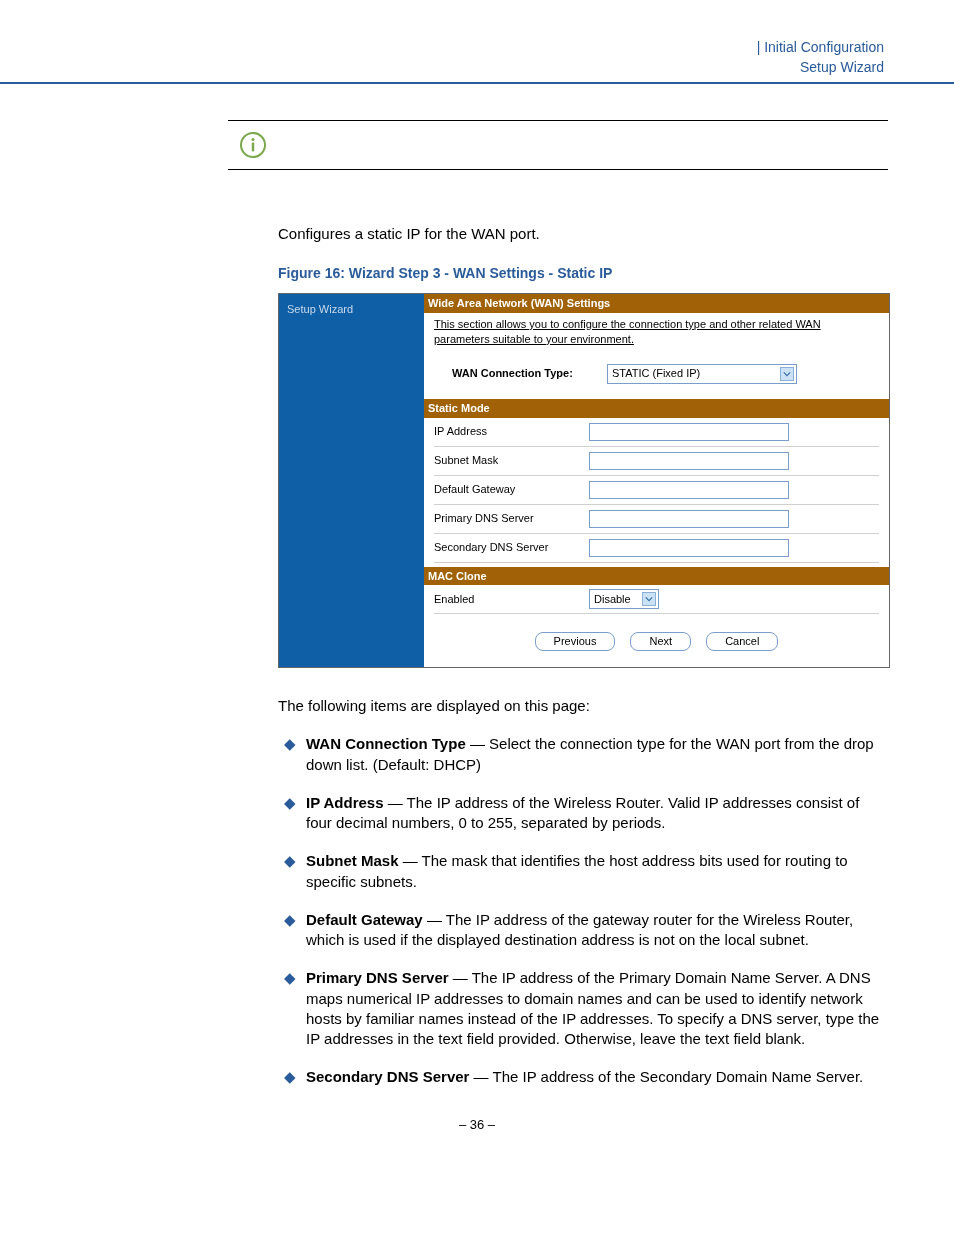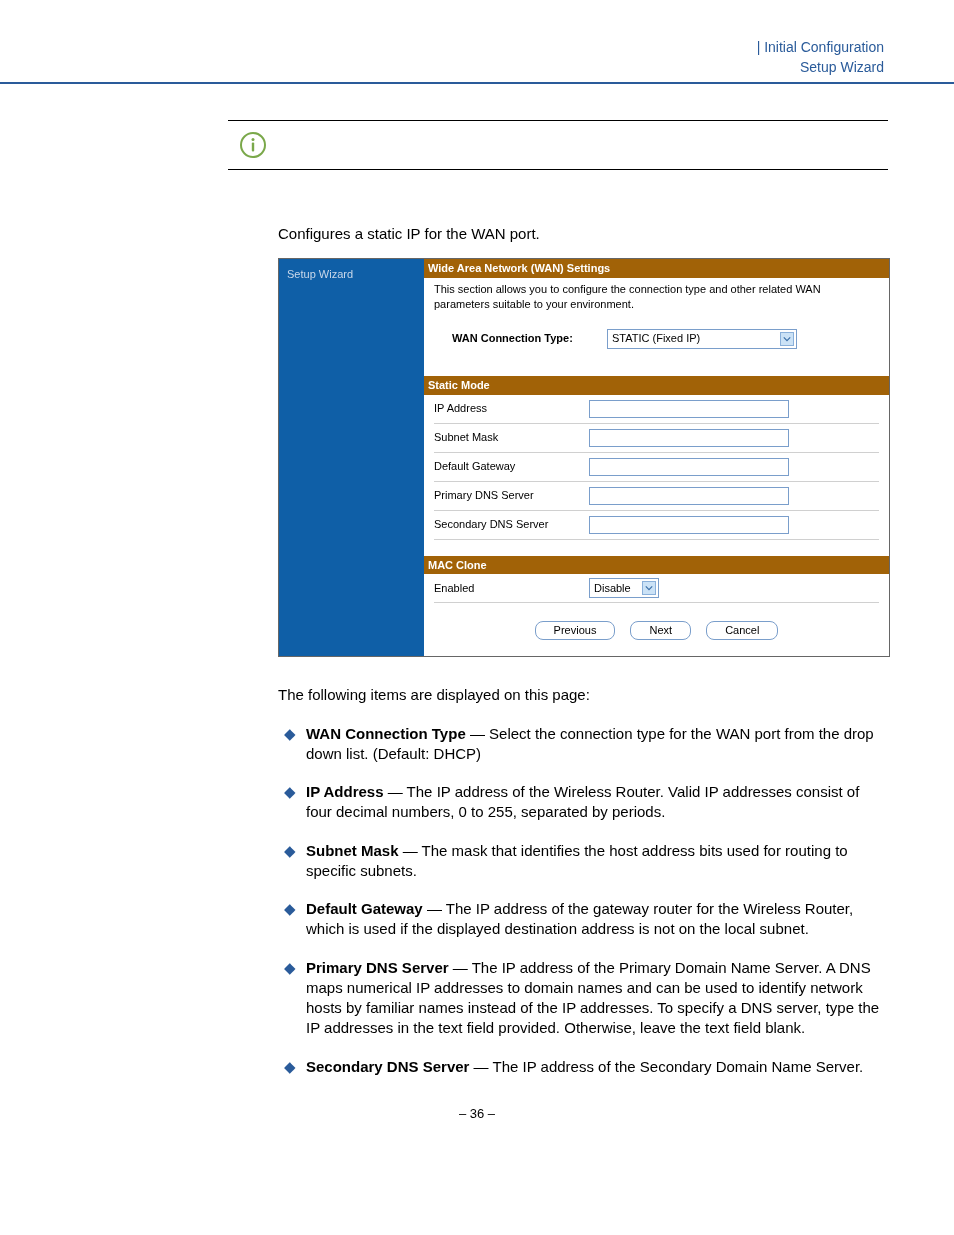--- a/index.html
+++ b/index.html
@@ -82,25 +82,26 @@
   }
   .ss-title-bar, .ss-sec-bar {
     background: #a16207;
     color: #fff;
     font-weight: bold;
     font-size: 11px;
     padding: 2px 4px;
     margin: 0 -10px;
   }
   .ss-title-bar { margin-top:0; }
-  .ss-sec-bar { margin-top: 16px; }
+  .ss-sec-bar { margin-top: 4px; }
   .ss-desc {
     font-size: 11px;
     padding: 4px 0 10px 0;
     color: #000;
+    text-decoration: underline;
   }
   .ss-row {
     display: flex;
     align-items: center;
     border-bottom: 1px solid #d0d0d0;
     padding: 3px 0;
     min-height: 22px;
   }
   .ss-row.noborder { border-bottom: none; padding: 6px 0 10px 0;}
   .ss-label {
@@ -196,20 +197,21 @@
       <svg width="28" height="28" viewBox="0 0 28 28">
         <circle cx="14" cy="14" r="12" fill="none" stroke="#7aa84a" stroke-width="2"></circle>
         <circle cx="14" cy="8.5" r="1.5" fill="#7aa84a"></circle>
         <rect x="12.8" y="11.5" width="2.4" height="9" rx="1" fill="#7aa84a"></rect>
       </svg>
     </div>
   </div>
 
   <p class="para">Configures a static IP for the WAN port.</p>
 
+  <div class="fig-cap">Figure 16:  Wizard Step 3 - WAN Settings - Static IP</div>
 
   <div class="screenshot-box">
     <div class="ss-side">
       <div>Setup Wizard</div>
     </div>
     <div class="ss-main">
       <div class="ss-title-bar">Wide Area Network (WAN) Settings</div>
       <div class="ss-desc">This section allows you to configure the connection type and other related WAN parameters suitable to your environment.</div>
 
       <div class="ss-row noborder">

